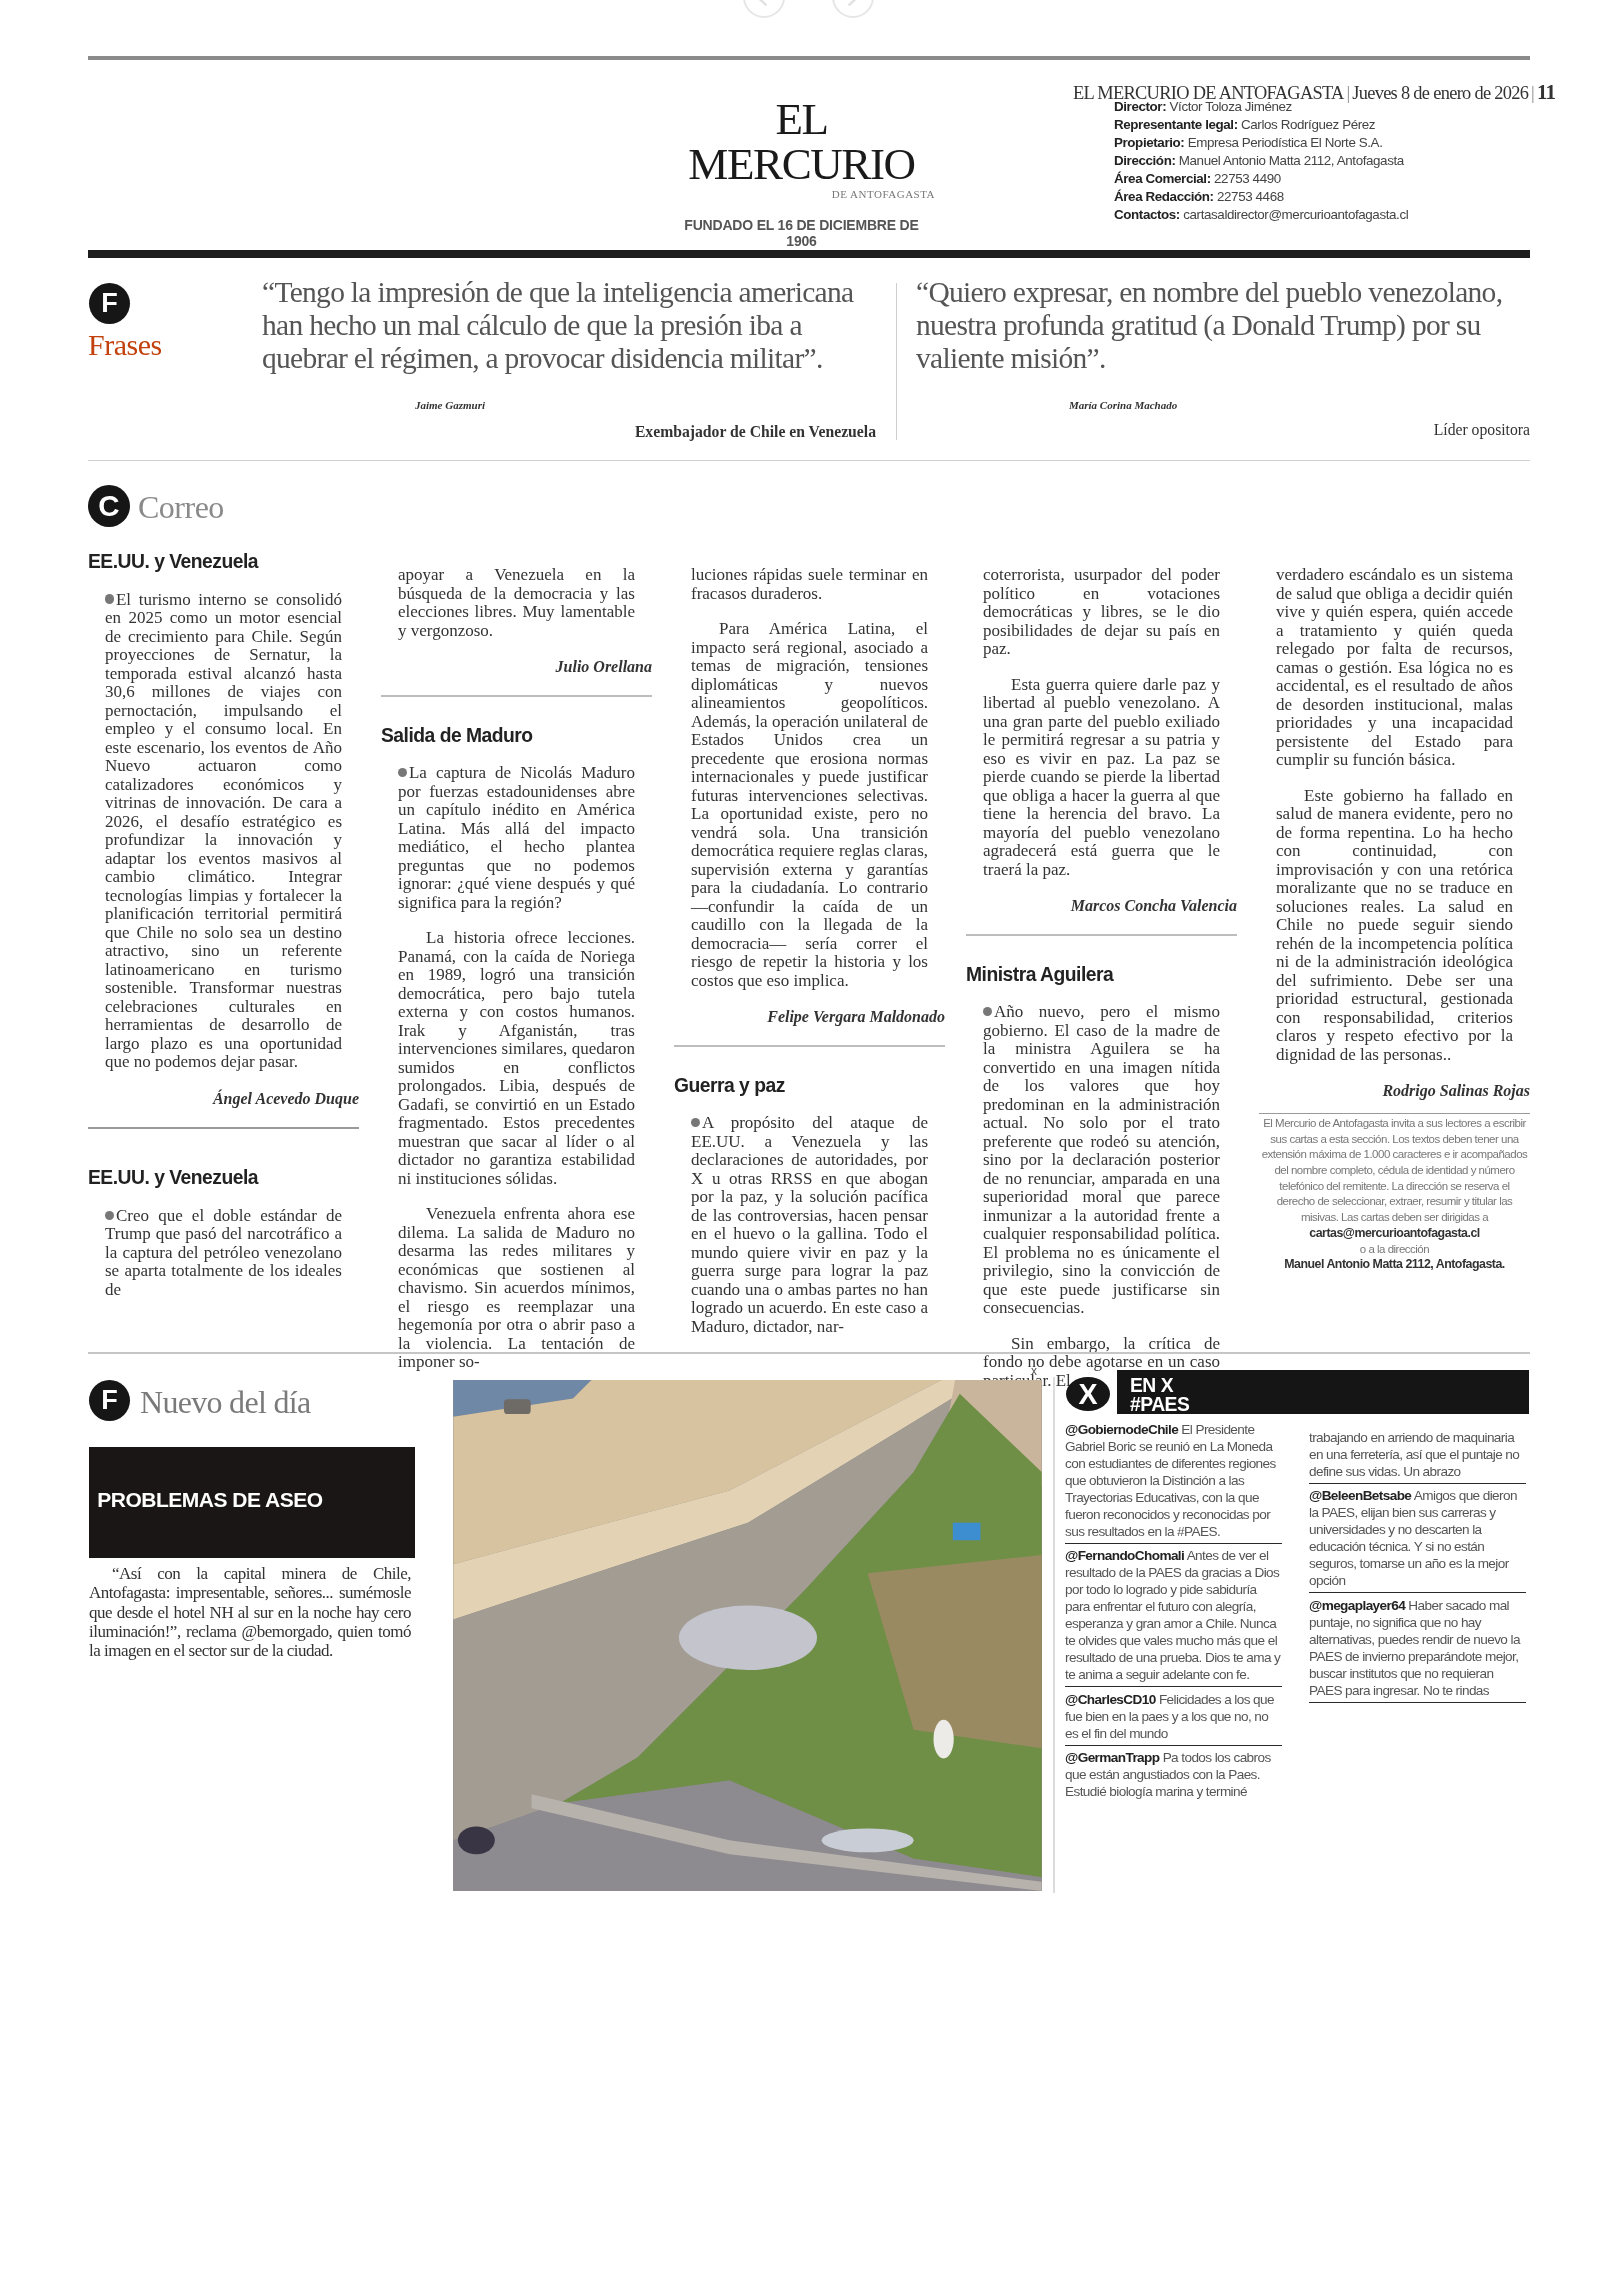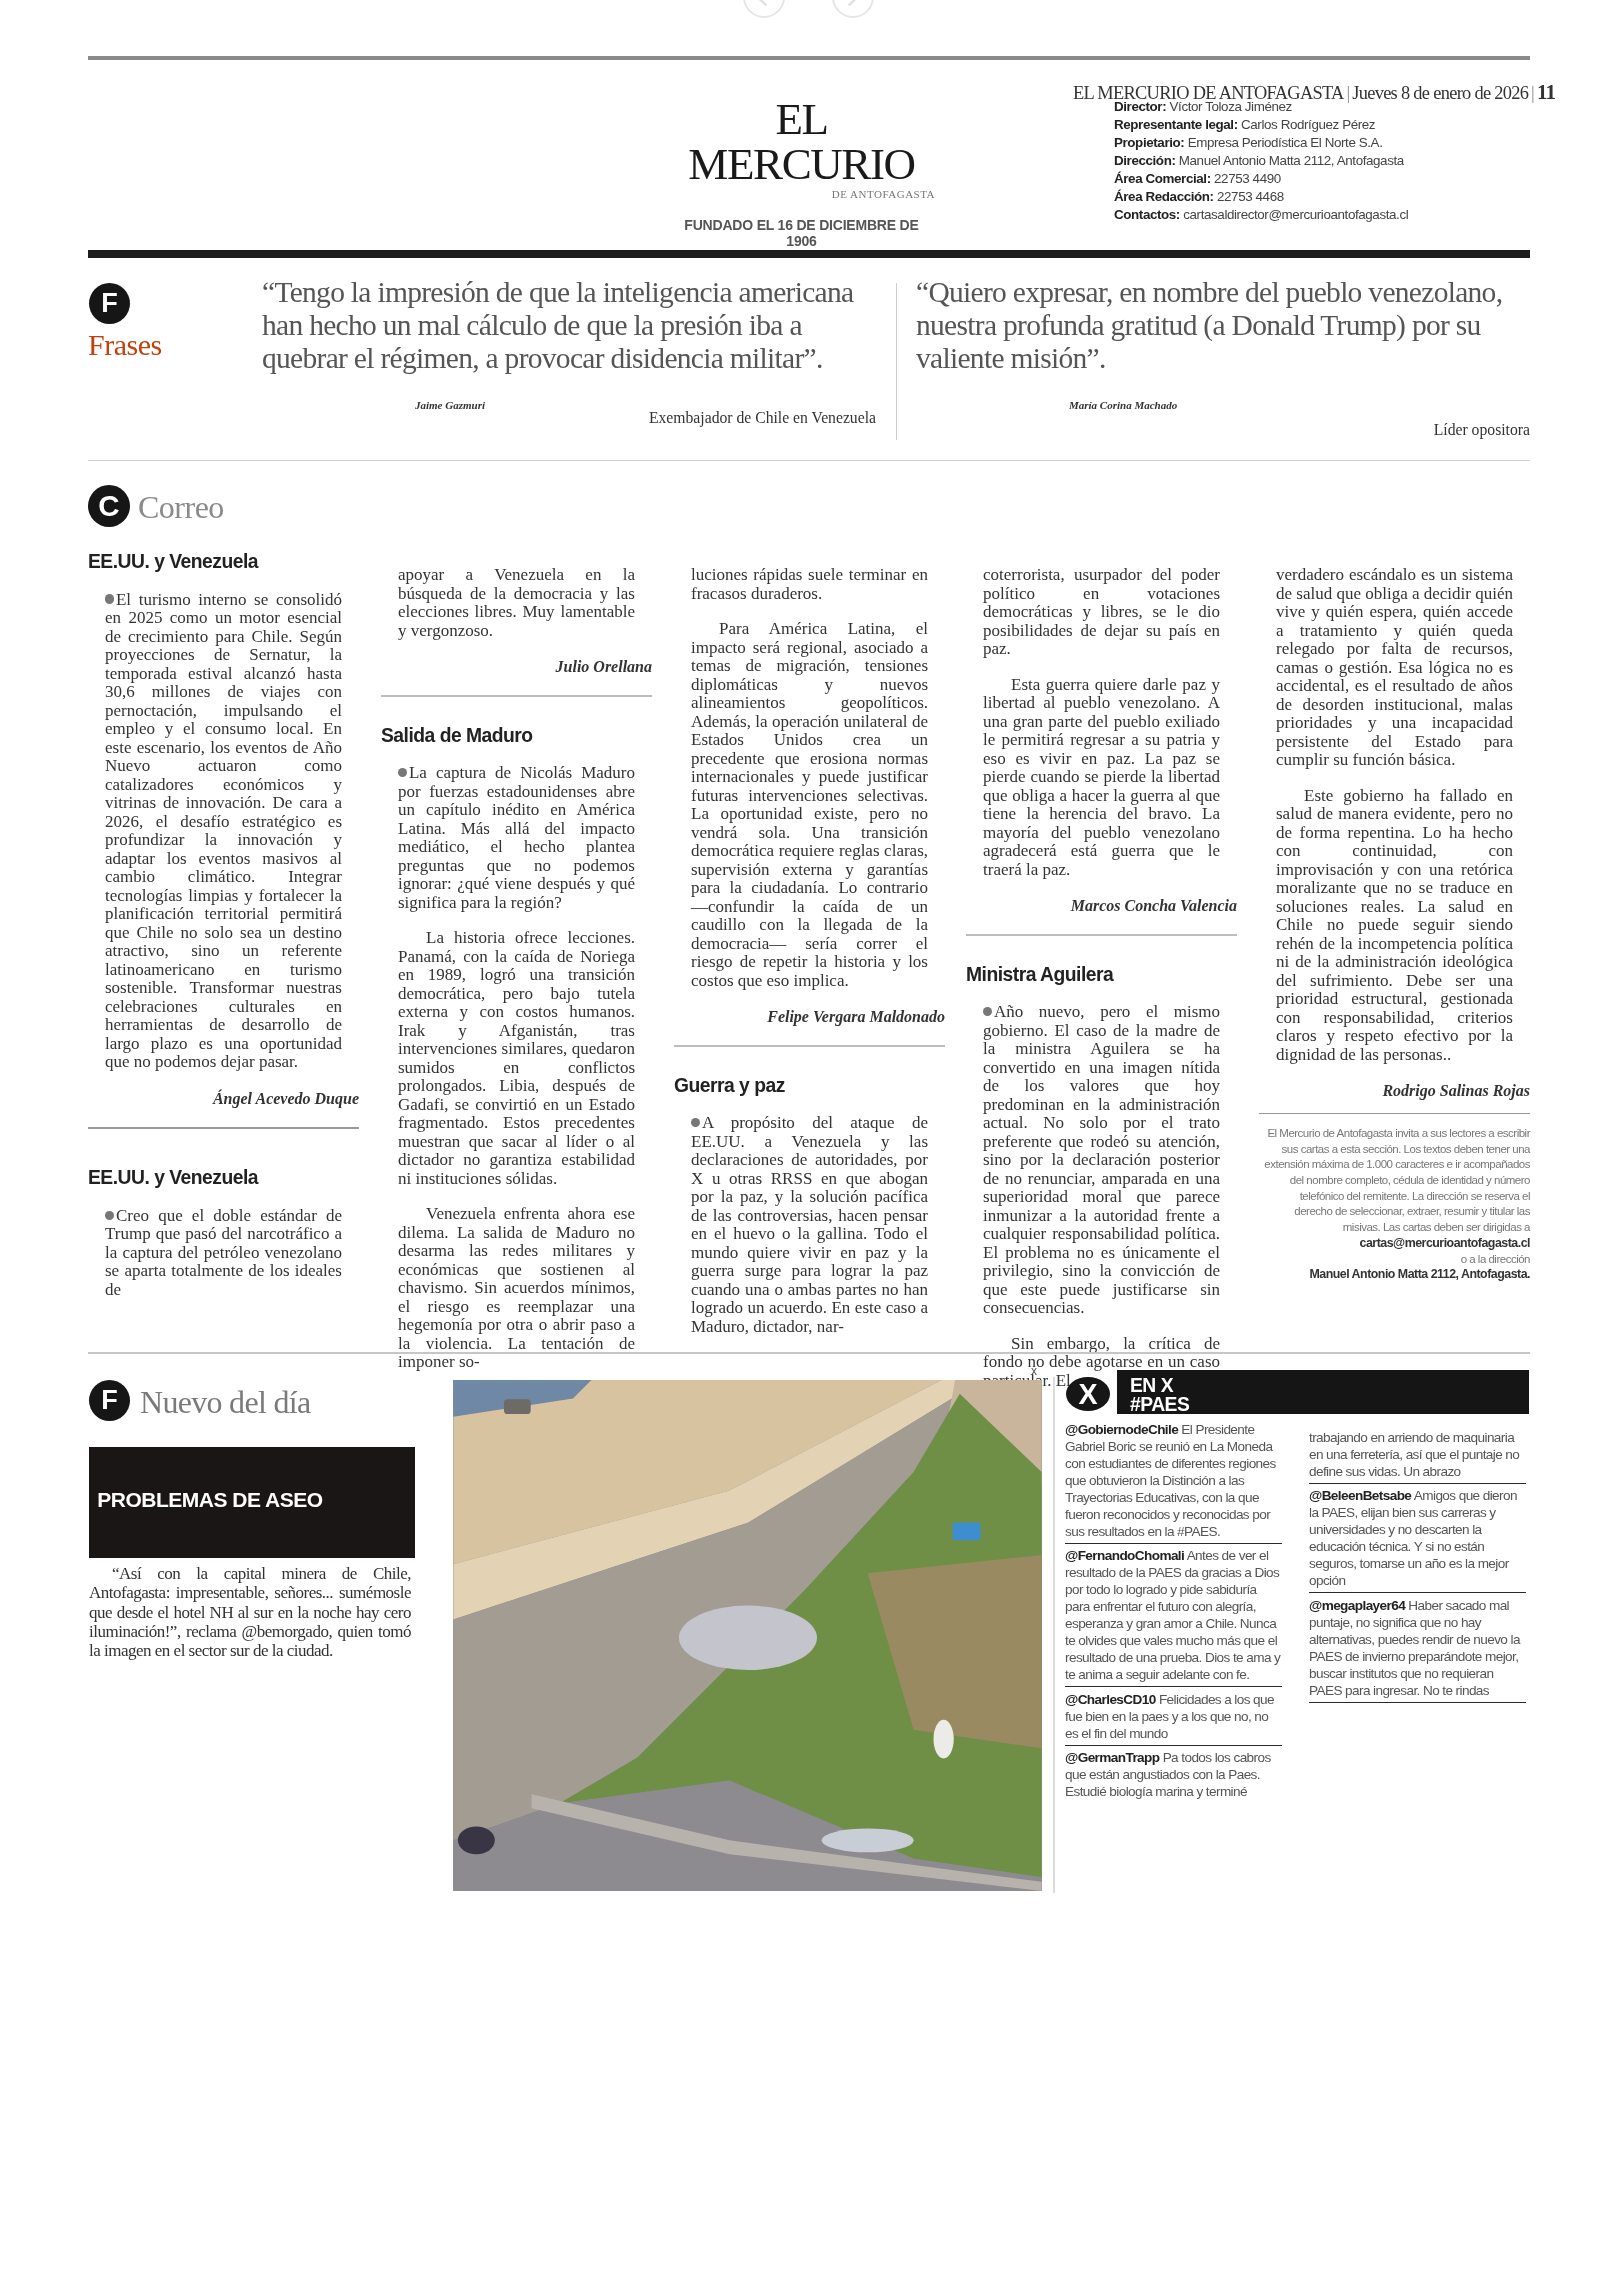--- a/index.html
+++ b/index.html
@@ -31,21 +31,21 @@
   .circle-icon { background:#161616; color:#fff; border-radius:50%; display:flex; align-items:center; justify-content:center; font-family:"Liberation Sans", sans-serif; font-weight:bold; }
   .frases-icon { left:89px; top:283px; width:41px; height:41px; font-size:27px; }
   .frases-label { left:88px; top:328px; font-size:30px; color:#c2410c; letter-spacing:-0.5px; }
 
   .quote { font-size:29.5px; line-height:33px; color:#555; letter-spacing:-0.7px; }
   .quote1 { left:262px; top:276px; width:617px; }
   .quote2 { left:916px; top:276px; width:613px; }
   .author { font-size:11px; font-style:italic; font-weight:bold; color:#333; }
   .author-role { font-size:15.7px; color:#333; text-align:right; }
   .q1-author { left:415px; top:399px; width:461px; }
-  .q1-role { left:415px; top:409px; width:461px; }
+  .q1-role { left:415px; top:423px; width:461px;font-weight:bold; }
   .q2-author { left:1069px; top:399px; width:461px; }
   .q2-role { left:1069px; top:421px; width:461px; }
   .frases-divider { left:896px; top:283px; width:1.4px; height:157px; background:#cfcfcf; }
   .rule-frases-bottom { left:88px; top:460px; width:1442px; height:1.4px; background:#d2d2d2; }
 
   .correo-icon { left:88px; top:485px; width:42px; height:42px; font-size:29.5px; }
   .correo-label { left:138px; top:489px; font-size:32px; color:#8a8a8a; letter-spacing:-0.5px; }
 
   
   .col { top:549px; width:271px; font-size:17px; line-height:18.5px; color:#333; text-align:justify; hyphens:manual; }
@@ -55,21 +55,21 @@
   .col4 { left:966px; }
   .col5 { left:1259px; }
   .col h3 { font-family:"Liberation Sans", sans-serif; font-weight:bold; font-size:19.3px; color:#222; margin:0 0 17.5px 0; letter-spacing:-0.5px; line-height:22px; }
   .col p { margin:17px; text-indent:0; }
   .col p.ind { text-indent:28px; }
   .bullet { display:inline-block; width:9.2px; height:9.2px; border-radius:50%; background:#777; margin-right:1.8px; vertical-align:0.9px; }
   .col .sig { text-align:right; font-style:italic; font-weight:bold; font-size:16px; margin:18.4px 0 18.4px 0; color:#333; }
   .col .sep { height:2.3px; background:#9a9a9a; margin:0 0 38px 0; }
   .col .sep.thin { height:1.4px; background:#bdbdbd; margin-bottom:28px; }
 
-  .invite { font-family:"Liberation Sans", sans-serif; font-size:11.5px; line-height:15.7px; color:#777; letter-spacing:-0.5px; text-align:right; border-top:1.8px solid #9a9a9a; padding-top:12px; }
+  .invite { font-family:"Liberation Sans", sans-serif; font-size:11.5px; line-height:15.7px; color:#777; letter-spacing:-0.5px; text-align:center; border-top:1.8px solid #9a9a9a; padding-top:2px; }
   .invite b { color:#333; font-size:12.4px; }
 
   .rule-bottom-section { left:88px; top:1352px; width:1442px; height:1.8px; background:#c6c6c6; }
 
   
   .foto-icon { left:89px; top:1380px; width:41px; height:41px; font-size:27px; }
   .foto-label { left:140px; top:1384px; font-size:32px; color:#7a7a7a; letter-spacing:-0.7px; }
   .foto-box { left:89px; top:1447px; width:326px; height:111px; background:#1b1616; }
   .foto-box-title { position:absolute; left:8.3px; top:41px; color:#fff; font-size:21px; font-weight:bold; font-family:"Liberation Sans", sans-serif; letter-spacing:-0.5px; }
   .foto-caption { left:89px; top:1564px; width:322px; font-size:17px; line-height:19.3px; color:#333; text-align:justify; letter-spacing:-0.5px; }

